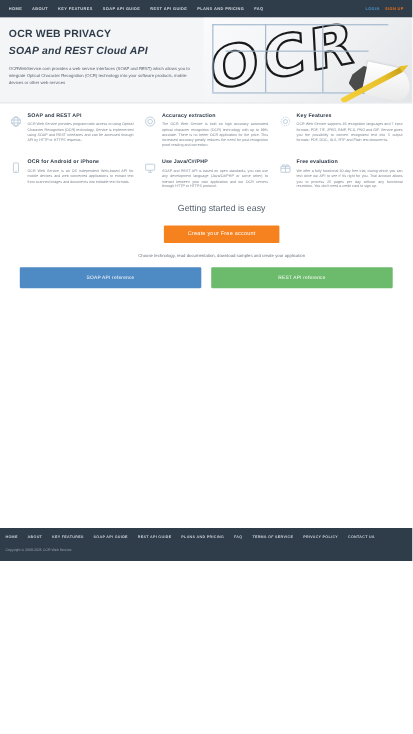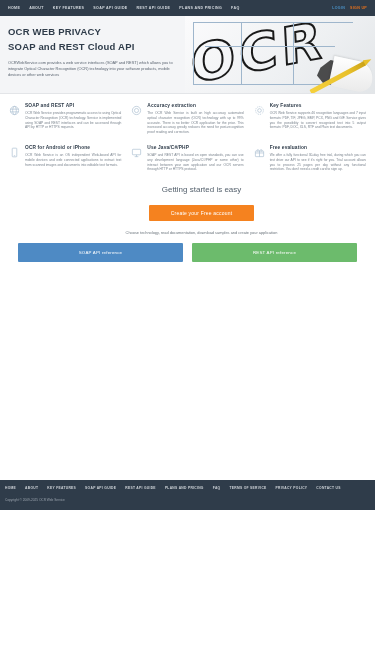--- a/index.html
+++ b/index.html
@@ -40,21 +40,21 @@
     overflow: hidden;
     border-bottom: 1px solid #e3e5e8;
   }
   .hero-text { padding: 9px 0 0 8px; width: 200px; position: relative; z-index: 3; }
   .hero-title {
     font-size: 9.5px; font-weight: bold; color: #2f3c4a; letter-spacing: .2px;
     line-height: 14px;
   }
   .hero-sub {
     font-size: 9.5px; font-weight: bold; color: #2f3c4a; letter-spacing: .2px;
-    line-height: 15px; margin-bottom: 6px;
+    line-height: 15px; margin-bottom: 6px; font-style: italic;
   }
   .hero-desc {
     font-size: 3.9px; line-height: 6.2px; color: #5a6470; width: 172px;
   }
 
   
   .hero-art {
     position: absolute; top: 0; right: 0; width: 190px; height: 78px;
     background: linear-gradient(135deg,#fbfbfc 0%, #eef0f2 60%, #e2e5e8 100%);
     overflow: hidden;

